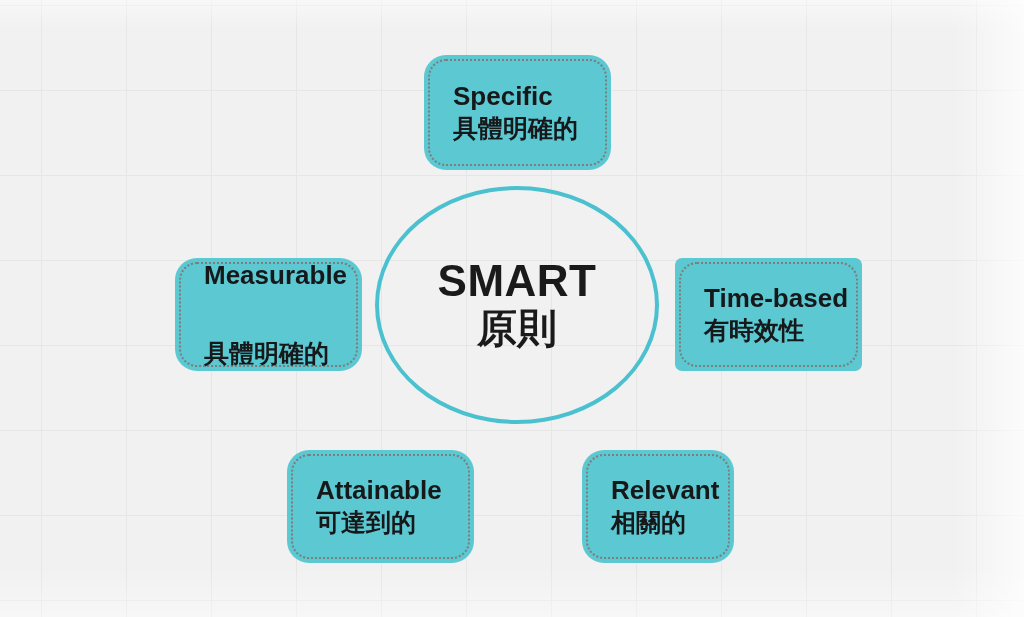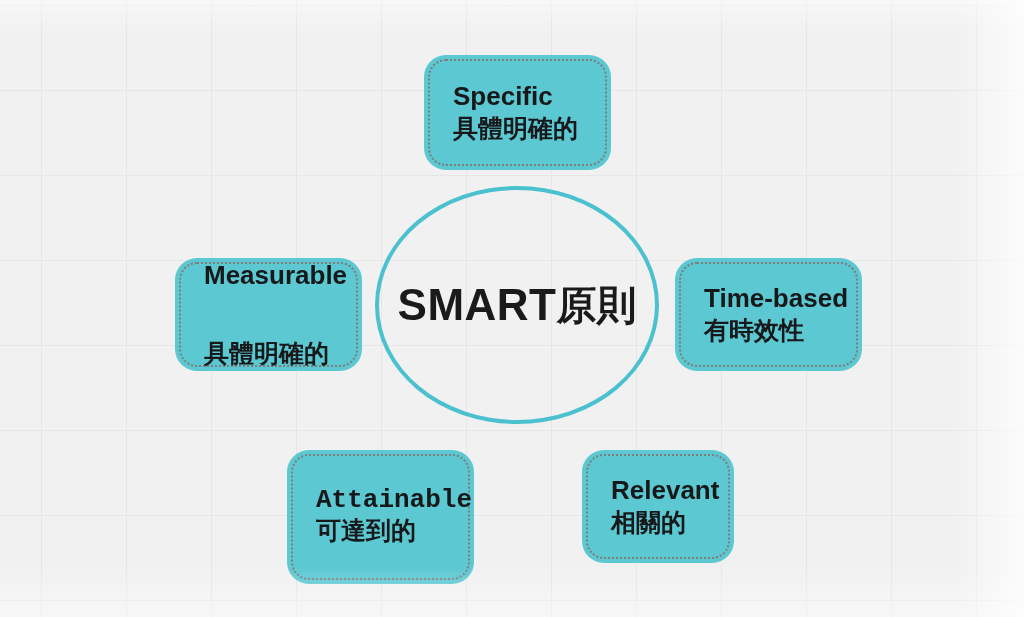--- a/index.html
+++ b/index.html
@@ -55,21 +55,21 @@
   .center-circle {
     position: absolute;
     box-sizing: border-box;
     left: 375px;
     top: 186px;
     width: 284px;
     height: 238px;
     border: 4px solid #4bc1d0;
     border-radius: 50%;
     display: flex;
-    flex-direction: row;
+    flex-direction: column;
     align-items: center;
     justify-content: center;
     background: transparent;
     text-align: right;
   }
   .center-title {
     font-size: 44px;
     font-weight: bold;
     color: #1a1a1a;
     letter-spacing: 0.5px;
@@ -119,22 +119,22 @@
     color: #16181a;
     line-height: 1.2;
     margin-top: 2px;
     position: relative;
     z-index: 2;
     white-space: nowrap;
   }
 
   #box-specific   { left: 424px; top: 55px;  width: 187px; height: 115px; }
   #box-measurable { left: 175px; top: 258px; width: 187px; height: 113px; gap: 45px; }
-  #box-timebased  { left: 675px; top: 258px; width: 187px; height: 113px; }
-  #box-attainable { left: 287px; top: 450px; width: 187px; height: 134px; font-family: Liberation Mono, monospace; }
+  #box-timebased  { left: 675px; top: 258px; width: 187px; height: 113px; border-radius: 7px; }
+  #box-attainable { left: 287px; top: 450px; width: 187px; height: 113px; }
   #box-relevant   { left: 582px; top: 450px; width: 152px; height: 113px; }
 </style>
 </head>
 <body>
 
 <div id="canvas">
 
   <div class="center-circle">
     <div class="center-title">SMART</div>
     <div class="center-subtitle">原則</div>

